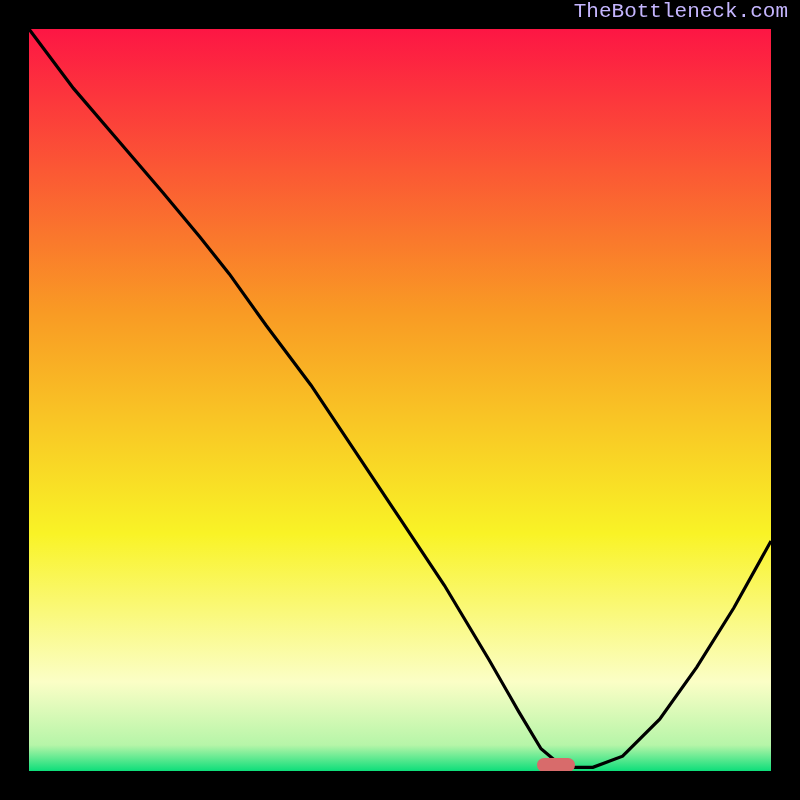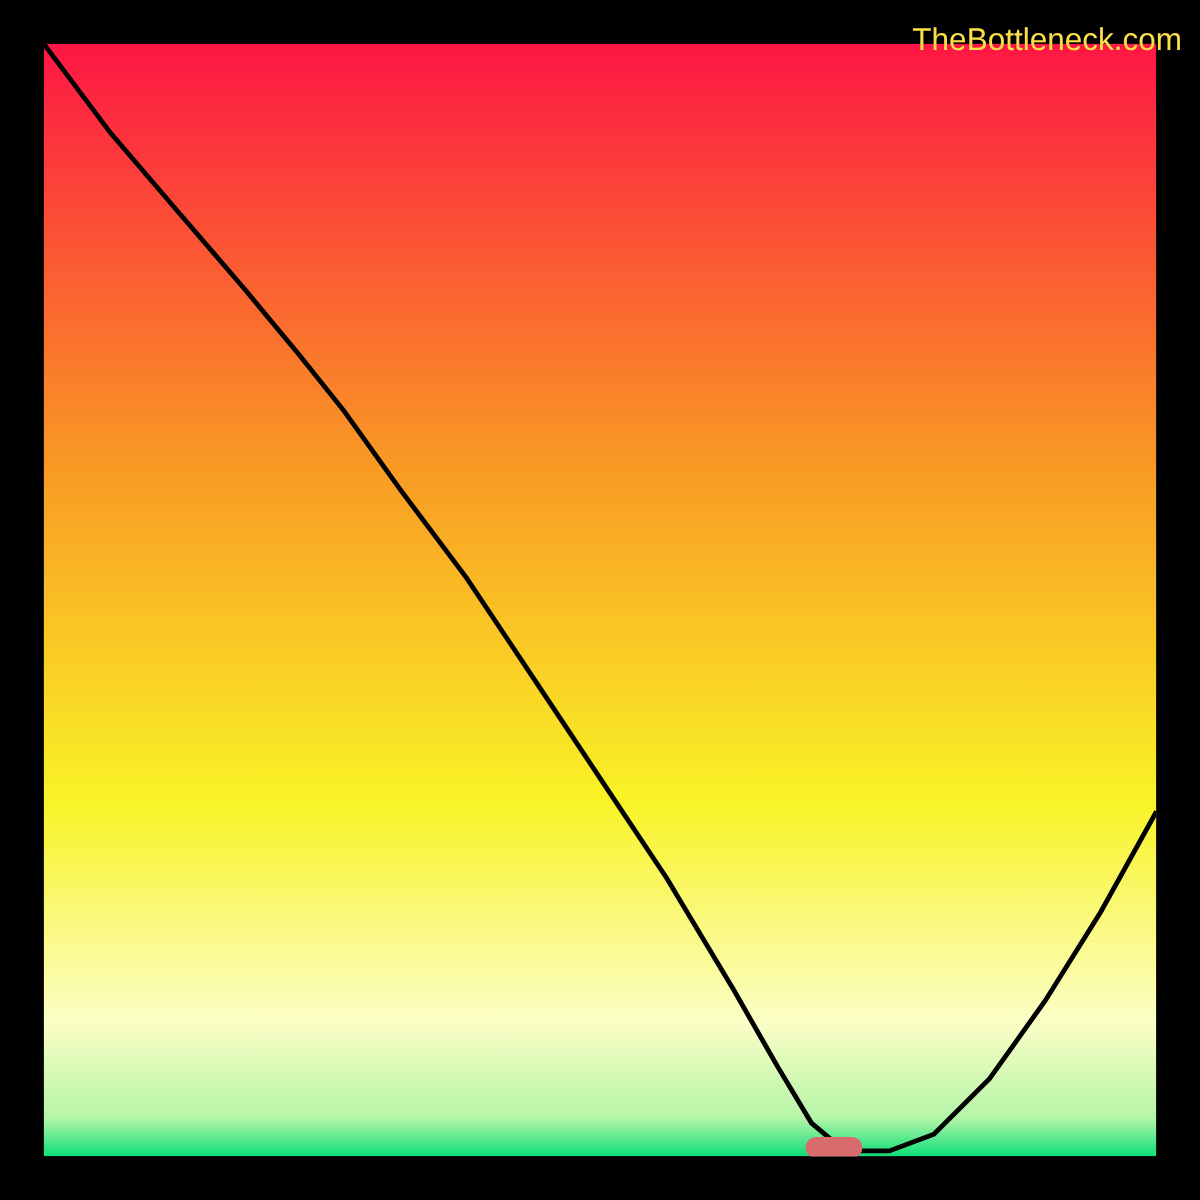--- a/index.html
+++ b/index.html
@@ -9,27 +9,27 @@
     font-family: Arial, sans-serif;
   }
   .chart-container {
     width: 800px;
     height: 800px;
     position: relative;
     background: #000000;
   }
   .watermark {
     position: absolute;
-    top: 15px;
+    top: 0;
     right: 12px;
     font-size: 21px;
-    color: #fde047;
+    color: #c4b5fd;
     font-weight: 500;
     z-index: 10;
-    font-family: Liberation Sans, sans-serif;
+    font-family: Liberation Mono, monospace;
   }
   .plot-area {
     position: absolute;
     top: 29px;
     left: 29px;
     width: 742px;
     height: 742px;
     overflow: hidden;
   }
   .gradient-bg {

